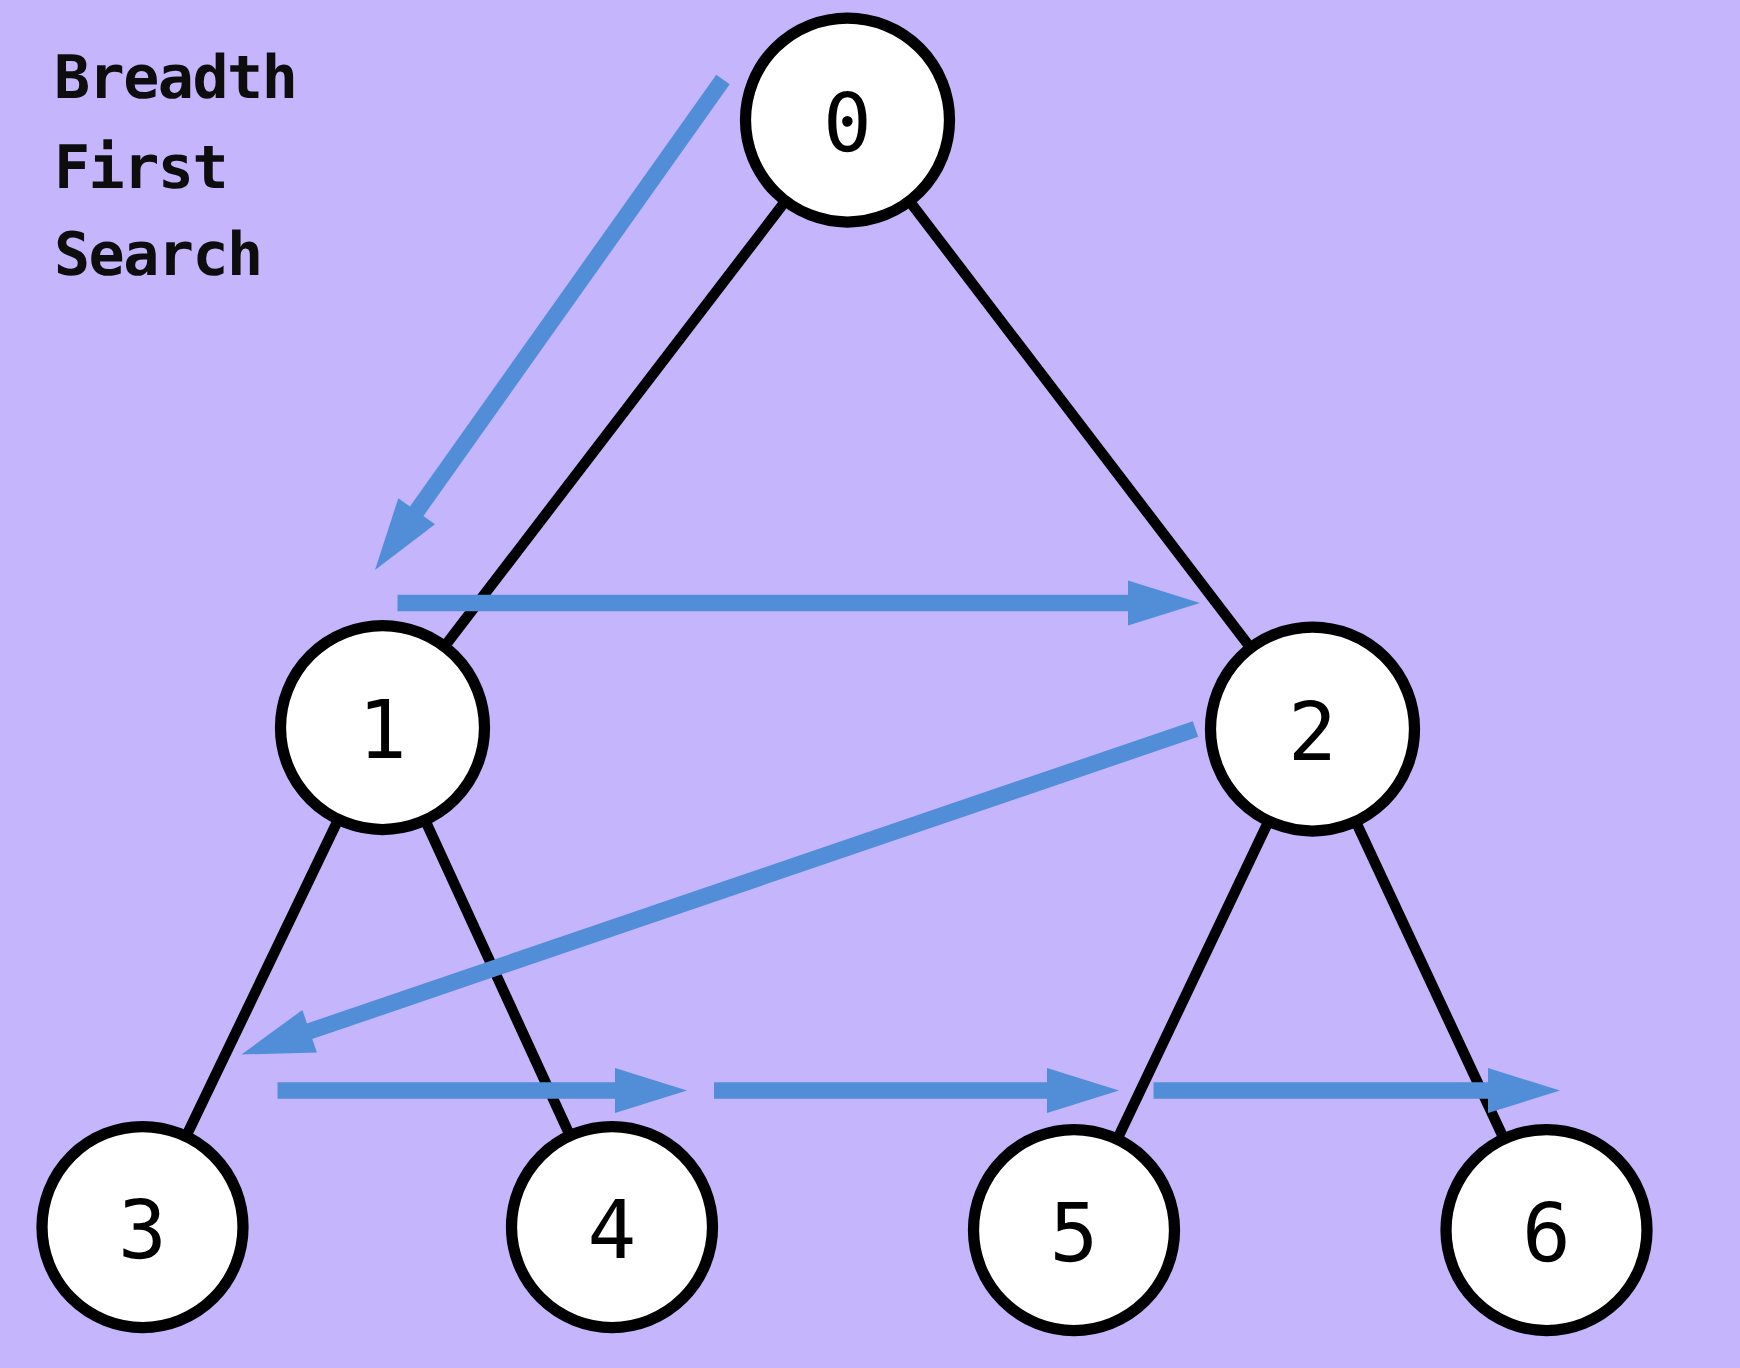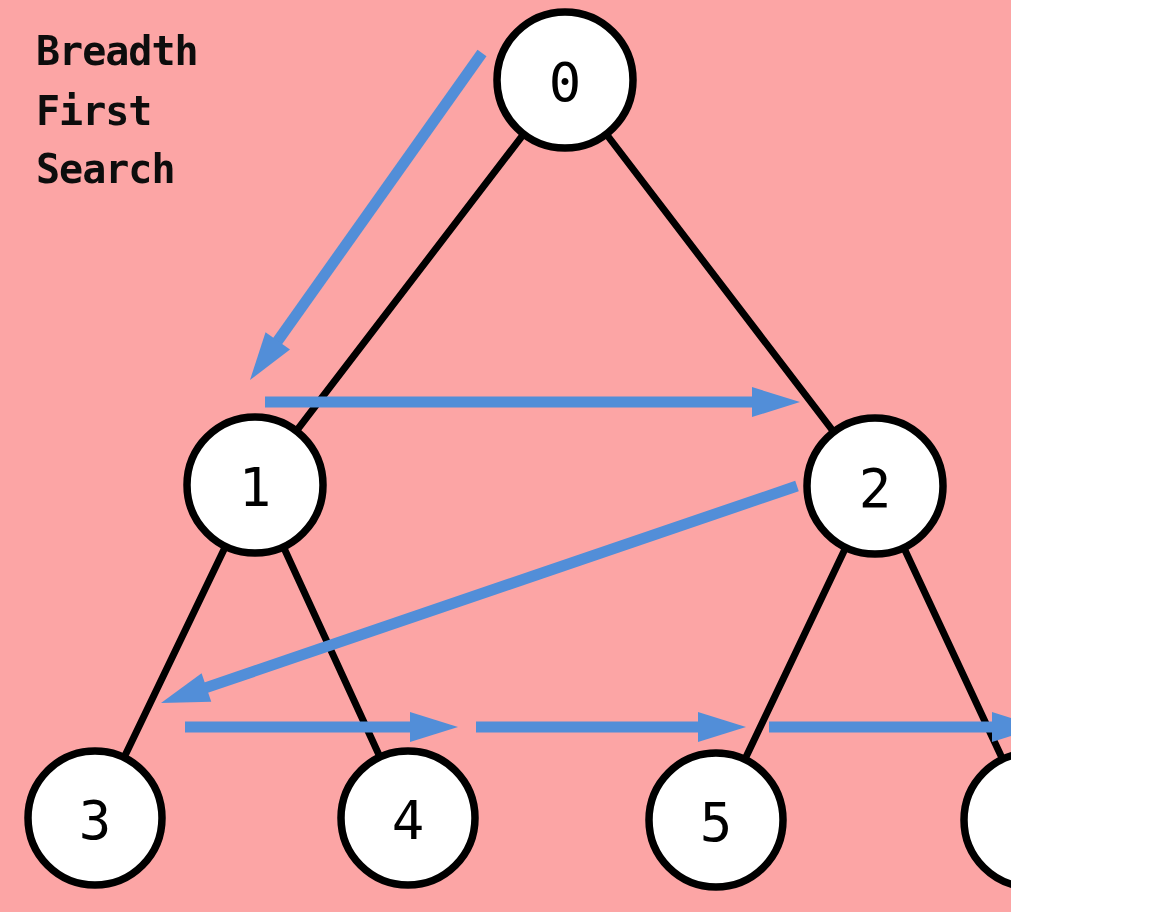--- a/index.html
+++ b/index.html
@@ -3,23 +3,23 @@
 <meta charset="utf-8">
 <style>
   html, body {
     margin: 0;
     padding: 0;
     background: #ffffff;
     font-family: "DejaVu Sans Mono", monospace;
   }
   .stage {
     position: relative;
-    width: 1011px;
+    width: 1160px;
     height: 912px;
-    background: #fca5a5;
+    background: #c4b5fd;
     overflow: hidden;
   }
   svg { display: block; }
   .title-line {
     font-family: "DejaVu Sans Mono", monospace;
     font-size: 40px;
     font-weight: bold;
     fill: #0d0d0d;
     letter-spacing: -1px;
   }

